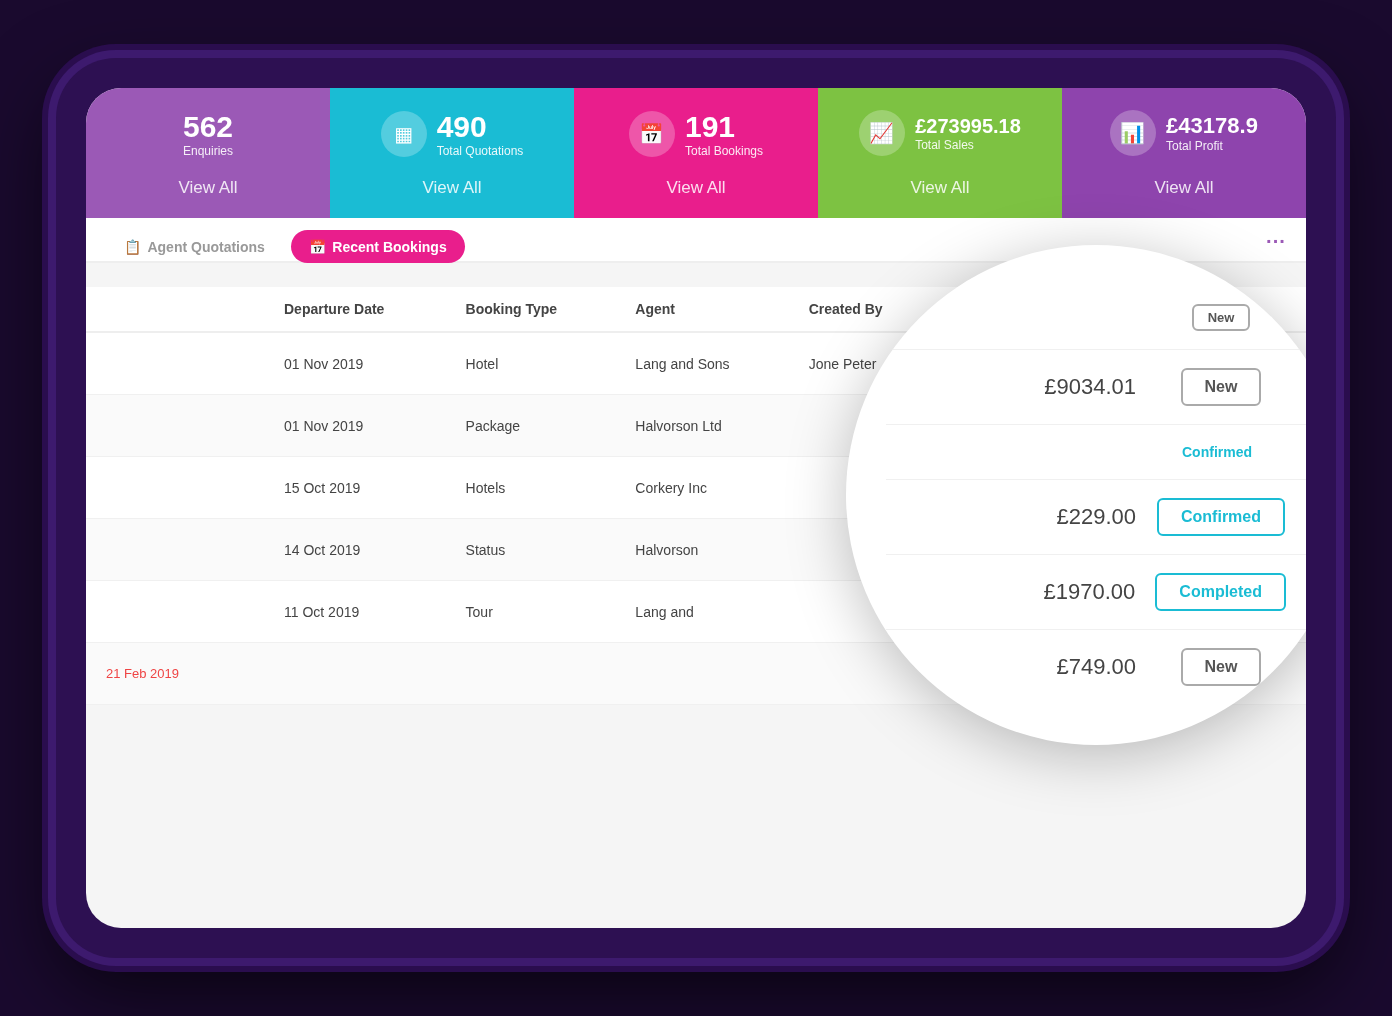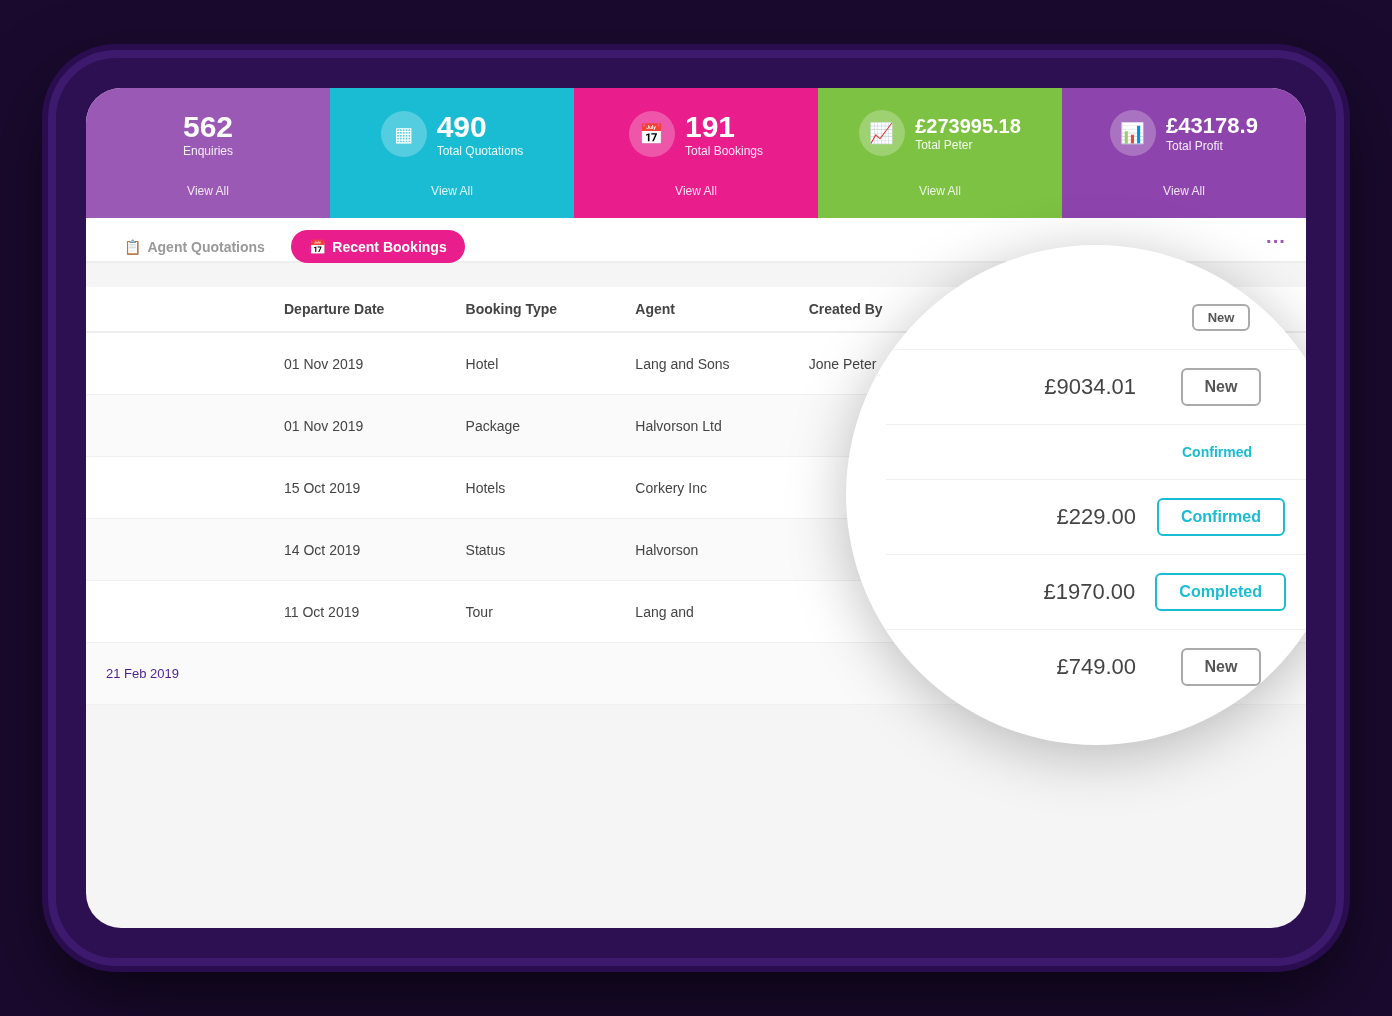--- a/index.html
+++ b/index.html
@@ -295,21 +295,21 @@
       color: white;
     }
 
     .stat-text { color: white; }
     .stat-num { font-size: 30px; font-weight: 700; }
     .stat-lbl { font-size: 12px; opacity: 0.9; }
 
     .view-link {
       margin-top: auto;
       padding-bottom: 10px;
-      font-size: 12px;
+      font-size: 17px;
       color: rgba(255,255,255,0.85);
       cursor: pointer;
       text-align: center;
       width: 100%;
     }
 
     .first-col { width: 180px; padding-left: 20px; }
   </style>
 </head>
 <body>
@@ -356,21 +356,21 @@
           <div class="view-link">View All</div>
         </div>
       </div>
 
       <div class="stat-card green">
         <div class="stat-card-inner">
           <div class="stat-top">
             <div class="icon-circ">📈</div>
             <div class="stat-text">
               <div class="stat-num" style="font-size:20px;">£273995.18</div>
-              <div class="stat-lbl">Total Peter</div>
+              <div class="stat-lbl">Total Sales</div>
             </div>
           </div>
           <div class="view-link">View All</div>
         </div>
       </div>
 
       <div class="stat-card violet">
         <div class="stat-card-inner">
           <div class="stat-top">
             <div class="icon-circ">📊</div>
@@ -461,21 +461,21 @@
               <td>11 Oct 2019</td>
               <td>Tour</td>
               <td>Lang and</td>
               <td></td>
               <td class="amount-col">£1970.00</td>
               <td class="status-col">
                 <span class="status-badge status-confirmed">Confirmed</span>
               </td>
             </tr>
             <tr>
-              <td class="first-col" style="font-size:13px; color:#4c1d95;">21 Feb 2019</td>
+              <td class="first-col" style="font-size:13px; color:#ef4444;">21 Feb 2019</td>
               <td></td>
               <td></td>
               <td></td>
               <td></td>
               <td class="amount-col">£749.00</td>
               <td class="status-col">
                 <span class="status-badge status-new">New</span>
               </td>
             </tr>
           </tbody>

